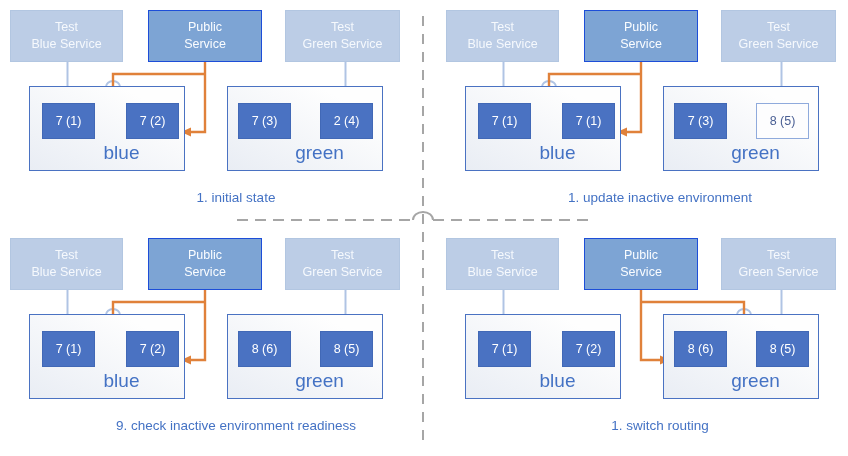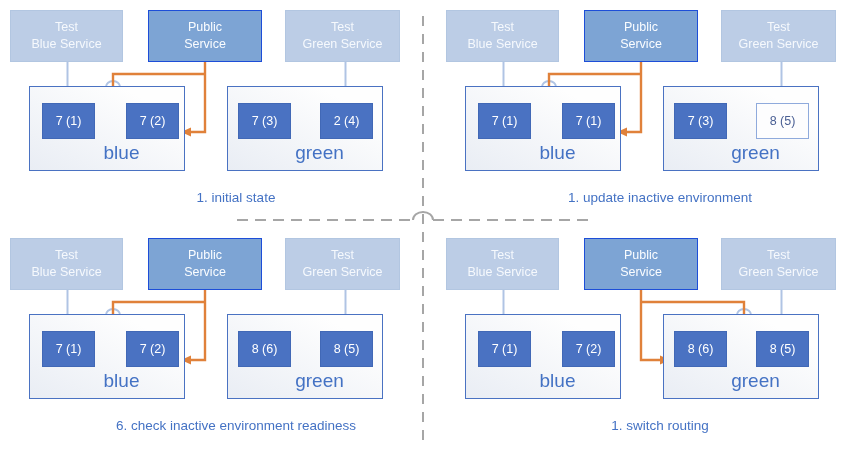--- a/index.html
+++ b/index.html
@@ -181,21 +181,21 @@
       <div class="pod pod1">7 (1)</div>
       <div class="pod pod2">7 (2)</div>
       <div class="envlabel">blue</div>
     </div>
     <div class="envbox green">
       <div class="pod pod1">8 (6)</div>
       <div class="pod pod2">8 (5)</div>
       <div class="envlabel">green</div>
     </div>
   </div>
-  <div class="caption">6. check inactive environment readiness</div>
+  <div class="caption">9. check inactive environment readiness</div>
 </div>
 
 <div class="quadrant q4">
   <div class="qinner shift">
     <svg class="connectors" width="424" height="228" viewBox="0 0 424 228">
       <g stroke="#b0c4e4" stroke-width="2" fill="none">
         <path d="M 67.5 62 V 104"></path>
         <path d="M 67.5 87 H 151.5 V 104"></path>
       </g>
       <g stroke="#b0c4e4" stroke-width="2" fill="none">

